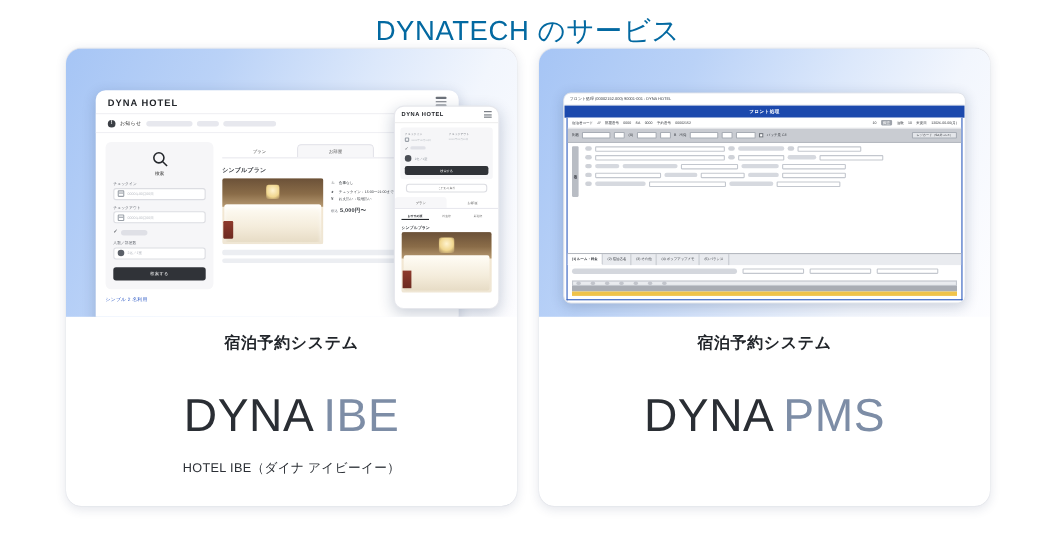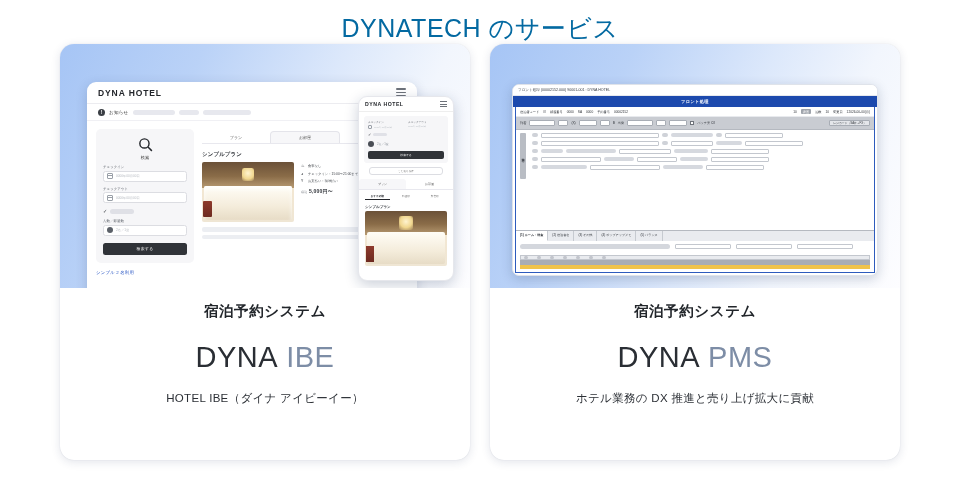--- a/index.html
+++ b/index.html
@@ -269,21 +269,21 @@
   .pms-footer { margin:0 4px 3px; }
   .pf-head { height:5px; background:#e9ebef; border:1px solid #c3c7ce; display:flex;
              align-items:center; gap:9px; padding:0 3px; }
   .pf-head .cdot { width:4px;height:3px;border-radius:2px;background:#c2c5cc; }
   .pf-gray { height:5px; background:#a9adb4; }
   .pf-amber { height:4px; background:#f0c34a; }
 
   
   .card-text { flex:1; text-align:center; padding: 14px 10px 0; }
   .cat { font-size:14.5px; font-weight:bold; color:#22262b; letter-spacing:0.6px; }
-  .logo { font-size:29px; font-weight:normal; letter-spacing:0.5px; margin:20px 0 14px;
+  .logo { font-size:42px; font-weight:normal; letter-spacing:0.5px; margin:33px 0 14px;
           color:#2a2e34; }
   .logo .accent { color:#7d8da6; margin-left:8px; }
   .desc { font-size:11.5px; color:#2b2f35; line-height:1.85; letter-spacing:0.3px; }
 </style>
 </head>
 <body>
 
 <div class="page">
 
   <h1 class="page-title">DYNATECH のサービス</h1>
@@ -594,18 +594,17 @@
           </div>
         </div>
 
       </div>
 
       <div class="card-text">
         <div class="cat">宿泊予約システム</div>
         <div class="logo">
           <span>DYNA</span><span class="accent">PMS</span>
         </div>
-        <div class="desc">ホテル業務の DX 推進と売り上げ拡大に貢献</div>
       </div>
     </div>
 
   </div>
 </div>
 
 </body></html>

